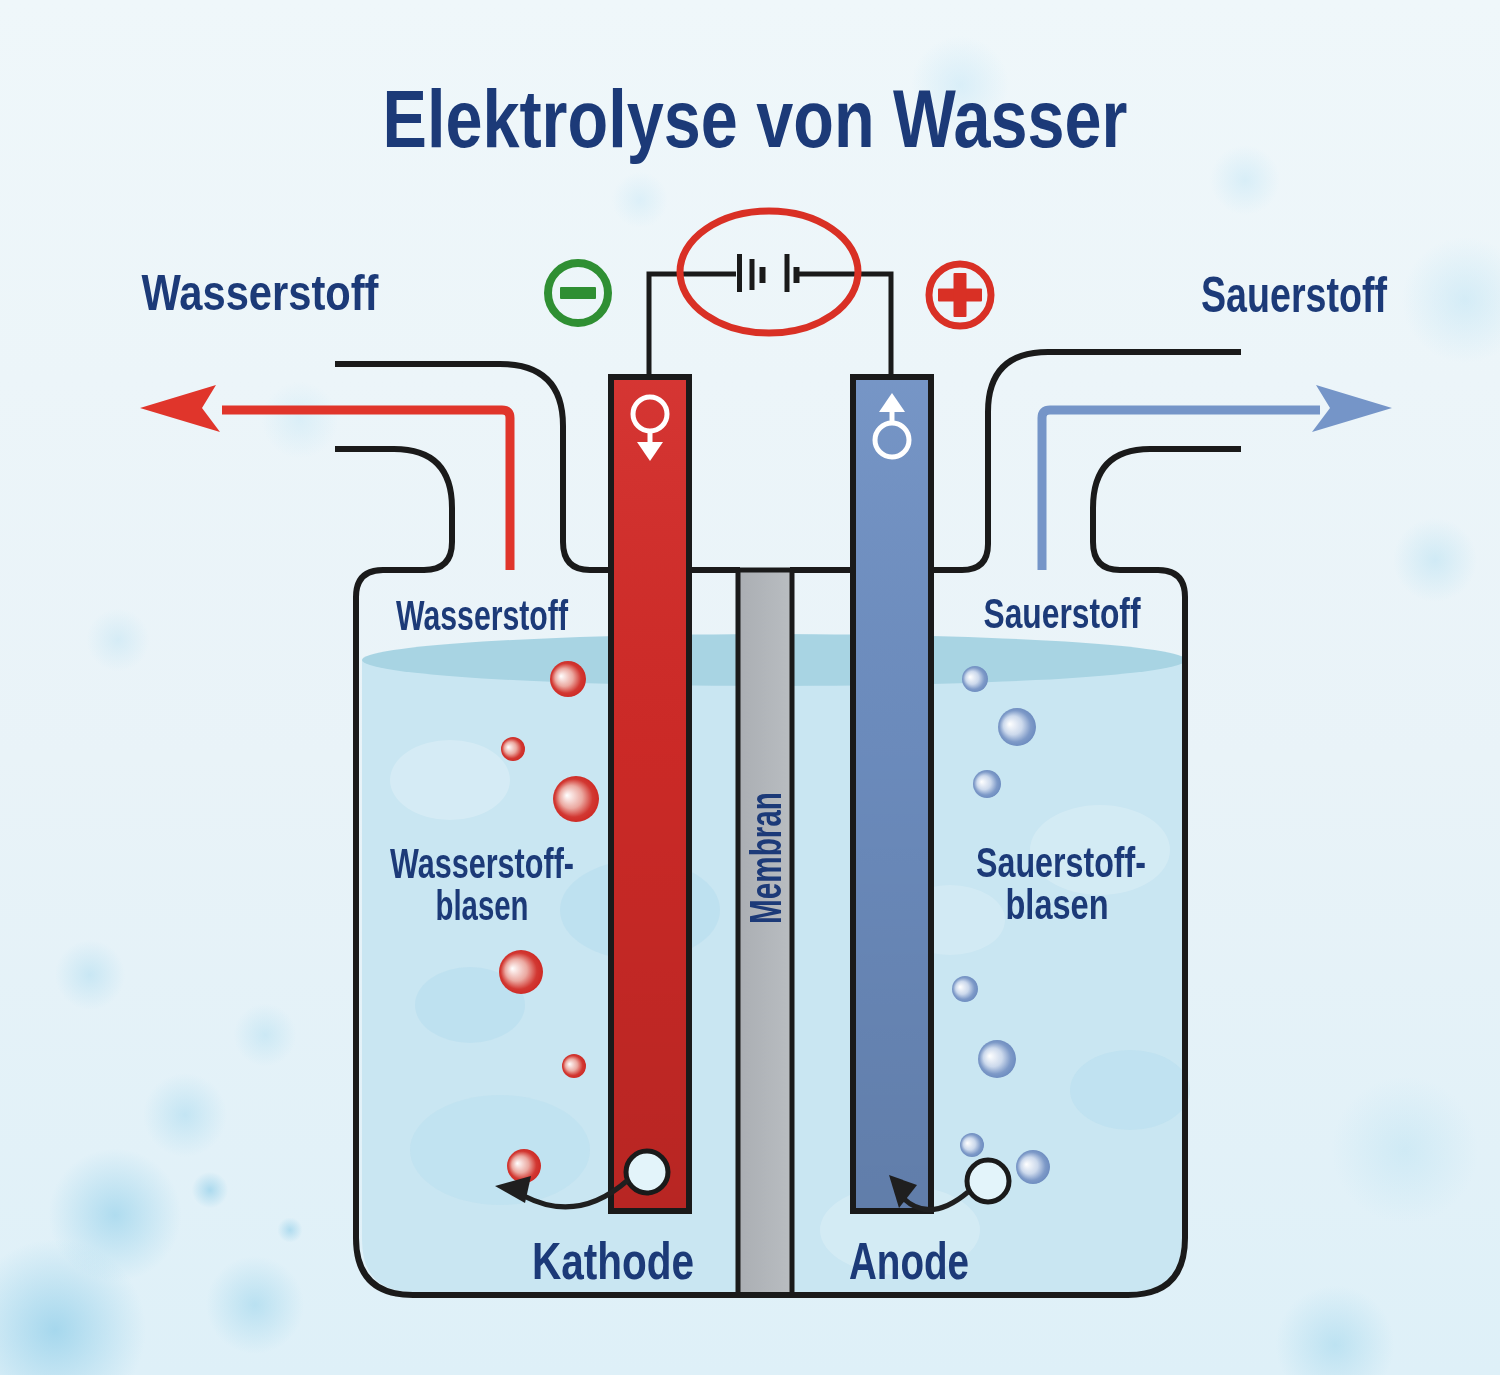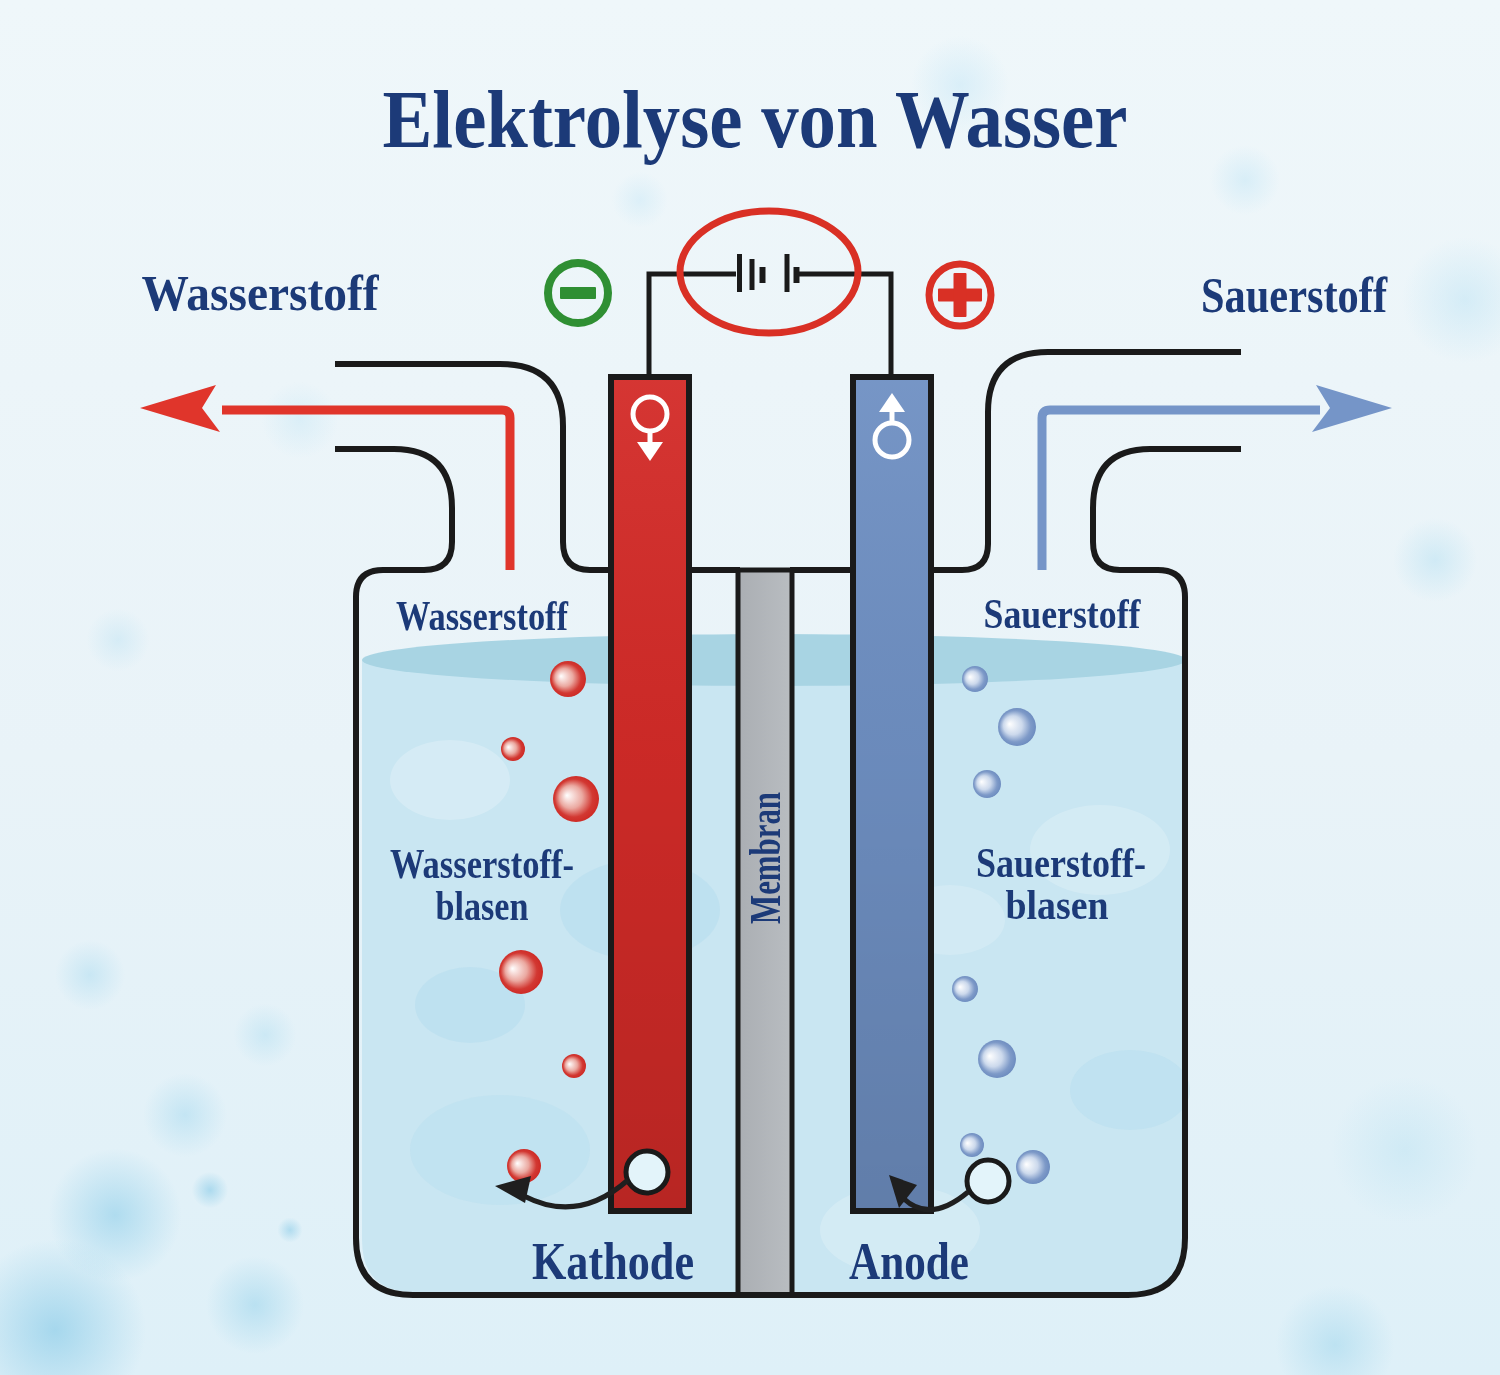--- a/index.html
+++ b/index.html
@@ -18,21 +18,21 @@
       radial-gradient(circle 85px at 1335px 1345px, rgba(148,209,234,.45), rgba(148,209,234,0) 70%),
       radial-gradient(circle 60px at 1435px 560px, rgba(168,219,240,.4), rgba(168,219,240,0) 70%),
       radial-gradient(circle 90px at 1465px 300px, rgba(188,227,244,.5), rgba(188,227,244,0) 70%),
       radial-gradient(circle 50px at 1245px 180px, rgba(198,231,246,.55), rgba(198,231,246,0) 70%),
       radial-gradient(circle 70px at 960px 85px, rgba(203,233,247,.6), rgba(203,233,247,0) 70%),
       radial-gradient(circle 40px at 640px 200px, rgba(203,233,247,.5), rgba(203,233,247,0) 70%),
       radial-gradient(circle 55px at 300px 420px, rgba(198,231,246,.45), rgba(198,231,246,0) 70%),
       radial-gradient(circle 45px at 118px 640px, rgba(183,224,242,.4), rgba(183,224,242,0) 70%),
       radial-gradient(circle 105px at 1405px 1150px, rgba(173,221,240,.35), rgba(173,221,240,0) 70%),
       linear-gradient(180deg,#eff7fa 0%,#e9f3f8 55%,#def0f8 100%);
-    font-family:Liberation Serif, serif;
+    font-family:Liberation Sans, sans-serif;
   }
   svg{position:absolute;left:0;top:0;}
   .lbl{font-weight:bold;}
   .outline{fill:none;stroke:#1a1a1a;stroke-width:6;stroke-linejoin:round;}
   .wire{fill:none;stroke:#1a1a1a;stroke-width:5;}
   .esym{stroke:#ffffff;stroke-width:5;fill:none;}
   .flow{fill:none;stroke-width:9;}
   .gasarrow{fill:none;stroke:#1f1f1f;stroke-width:5;}
 </style>
 </head>

